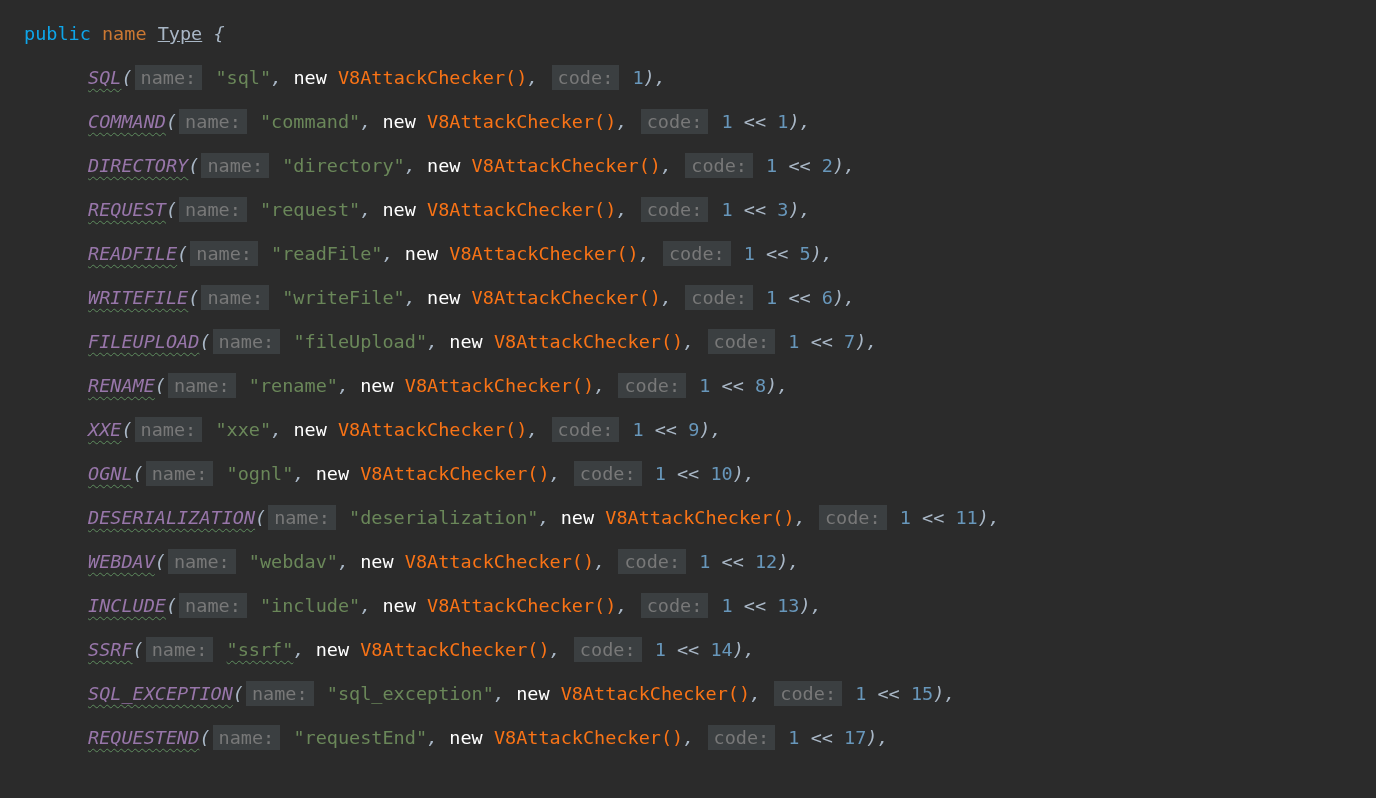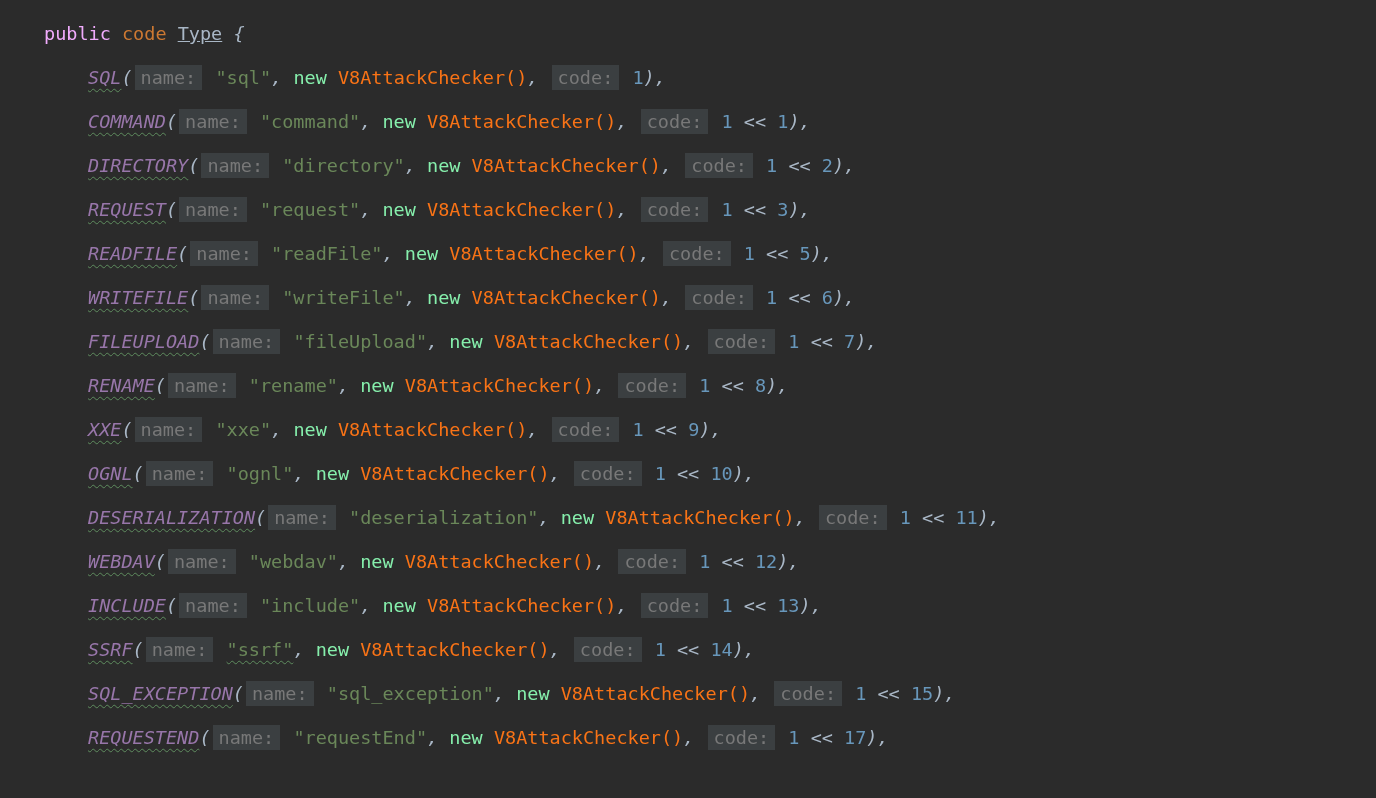--- a/index.html
+++ b/index.html
@@ -8,47 +8,47 @@
     font-family: 'Menlo', 'Monaco', 'Consolas', monospace;
     font-size: 18.5px;
     line-height: 44px;
     color: #a9b7c6;
     padding: 12px 0 12px 8px;
     overflow: hidden;
     white-space: nowrap;
     font-style: italic;
   }
   .line { padding-left: 16px; }
-  .kw { color: #f0abfc; font-style: normal; margin-left: 20px; }
+  .kw { color: #0ea5e9; font-style: normal; }
   .enumkw { color: #cc7832; font-style: normal; }
   .type { color: #a9b7c6; font-style: normal; text-decoration: underline; }
   .brace, .punct { color: #a9b7c6; font-style: italic; }
   .comment { color: #808080; font-style: normal; }
   .const { color: #9876aa; font-style: italic; text-decoration: underline wavy #5e8c5e; text-decoration-thickness: 1px; text-underline-offset: 4px; margin-top: 16px;}
   .hint {
     background: #3b3f41;
     color: #787878;
     border-radius: 0;
     padding: 2px 6px;
     font-style: normal;
     margin: 0 2px;
   }
   .str { color: #6a8759; font-style: normal; }
   .str.u { text-decoration: underline wavy #5e8c5e; text-decoration-thickness:1px; text-underline-offset:4px; }
-  .newkw { color: #86efac; font-style: normal; }
+  .newkw { color: #ffffff; font-style: normal; }
   .call { color: #f97316; font-style: normal; }
   .num { color: #6897bb; font-style: normal; }
   .op { color: #a9b7c6; font-style: normal; }
   .indent1 { padding-left: 80px; }
 </style>
 </head>
 <body>
 
 <div>
-  <div class="line"><span class="kw">public</span> <span class="enumkw">code</span> <span class="type">Type</span> <span class="brace">{</span></div>
+  <div class="line"><span class="kw">public</span> <span class="enumkw">name</span> <span class="type">Type</span> <span class="brace">{</span></div>
   <div id="entries">
       <div class="line indent1"><span class="const">SQL</span><span class="punct">(</span><span class="hint">name:</span> <span class="str">"sql"</span><span class="punct">,</span> <span class="newkw">new</span> <span class="call">V8AttackChecker()</span><span class="punct">,</span> <span class="hint">code:</span> <span class="num">1</span><span class="punct">),</span></div>
       <div class="line indent1"><span class="const">COMMAND</span><span class="punct">(</span><span class="hint">name:</span> <span class="str">"command"</span><span class="punct">,</span> <span class="newkw">new</span> <span class="call">V8AttackChecker()</span><span class="punct">,</span> <span class="hint">code:</span> <span class="num">1</span> <span class="op">&lt;&lt;</span> <span class="num">1</span><span class="punct">),</span></div>
       <div class="line indent1"><span class="const">DIRECTORY</span><span class="punct">(</span><span class="hint">name:</span> <span class="str">"directory"</span><span class="punct">,</span> <span class="newkw">new</span> <span class="call">V8AttackChecker()</span><span class="punct">,</span> <span class="hint">code:</span> <span class="num">1</span> <span class="op">&lt;&lt;</span> <span class="num">2</span><span class="punct">),</span></div>
       <div class="line indent1"><span class="const">REQUEST</span><span class="punct">(</span><span class="hint">name:</span> <span class="str">"request"</span><span class="punct">,</span> <span class="newkw">new</span> <span class="call">V8AttackChecker()</span><span class="punct">,</span> <span class="hint">code:</span> <span class="num">1</span> <span class="op">&lt;&lt;</span> <span class="num">3</span><span class="punct">),</span></div>
       <div class="line indent1"><span class="const">READFILE</span><span class="punct">(</span><span class="hint">name:</span> <span class="str">"readFile"</span><span class="punct">,</span> <span class="newkw">new</span> <span class="call">V8AttackChecker()</span><span class="punct">,</span> <span class="hint">code:</span> <span class="num">1</span> <span class="op">&lt;&lt;</span> <span class="num">5</span><span class="punct">),</span></div>
       <div class="line indent1"><span class="const">WRITEFILE</span><span class="punct">(</span><span class="hint">name:</span> <span class="str">"writeFile"</span><span class="punct">,</span> <span class="newkw">new</span> <span class="call">V8AttackChecker()</span><span class="punct">,</span> <span class="hint">code:</span> <span class="num">1</span> <span class="op">&lt;&lt;</span> <span class="num">6</span><span class="punct">),</span></div>
       <div class="line indent1"><span class="const">FILEUPLOAD</span><span class="punct">(</span><span class="hint">name:</span> <span class="str">"fileUpload"</span><span class="punct">,</span> <span class="newkw">new</span> <span class="call">V8AttackChecker()</span><span class="punct">,</span> <span class="hint">code:</span> <span class="num">1</span> <span class="op">&lt;&lt;</span> <span class="num">7</span><span class="punct">),</span></div>
       <div class="line indent1"><span class="const">RENAME</span><span class="punct">(</span><span class="hint">name:</span> <span class="str">"rename"</span><span class="punct">,</span> <span class="newkw">new</span> <span class="call">V8AttackChecker()</span><span class="punct">,</span> <span class="hint">code:</span> <span class="num">1</span> <span class="op">&lt;&lt;</span> <span class="num">8</span><span class="punct">),</span></div>
       <div class="line indent1"><span class="const">XXE</span><span class="punct">(</span><span class="hint">name:</span> <span class="str">"xxe"</span><span class="punct">,</span> <span class="newkw">new</span> <span class="call">V8AttackChecker()</span><span class="punct">,</span> <span class="hint">code:</span> <span class="num">1</span> <span class="op">&lt;&lt;</span> <span class="num">9</span><span class="punct">),</span></div>

